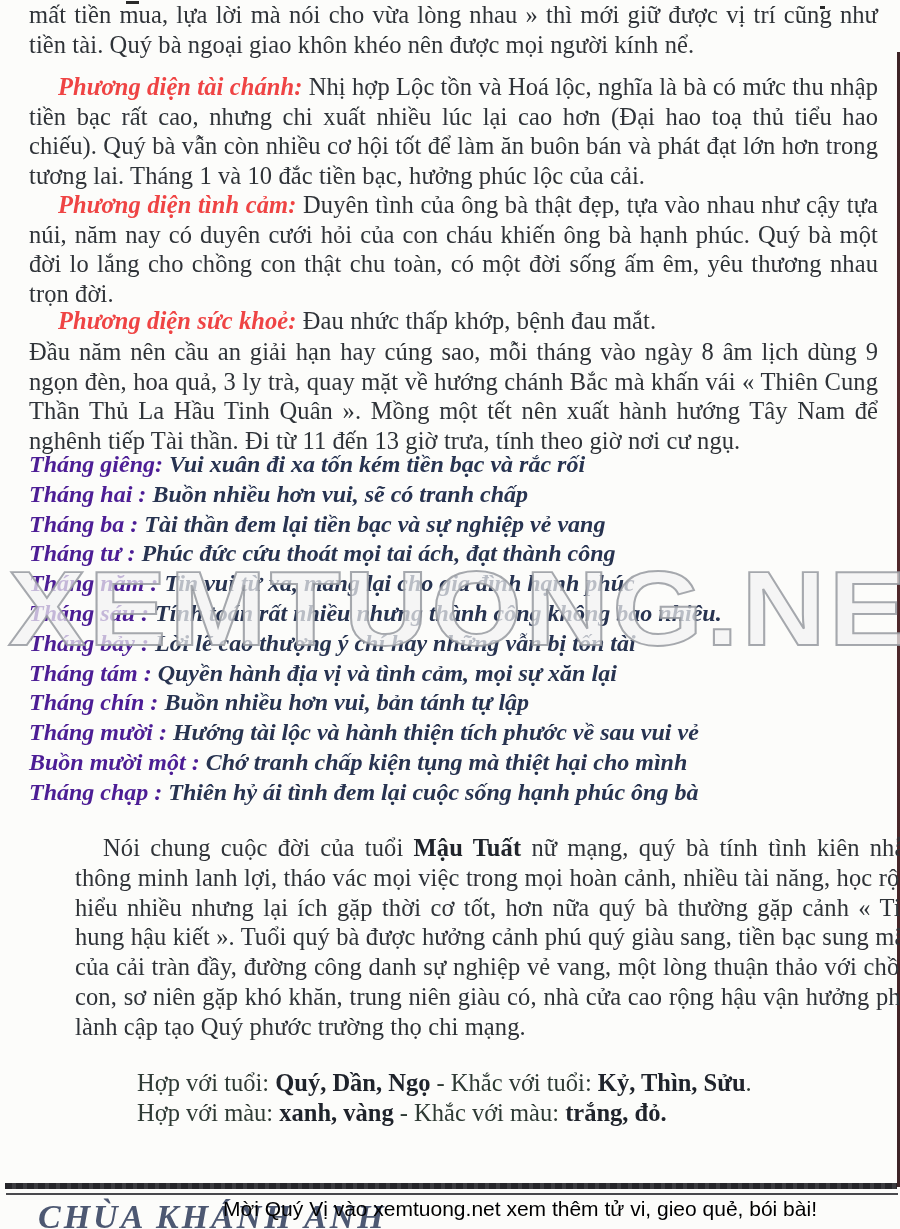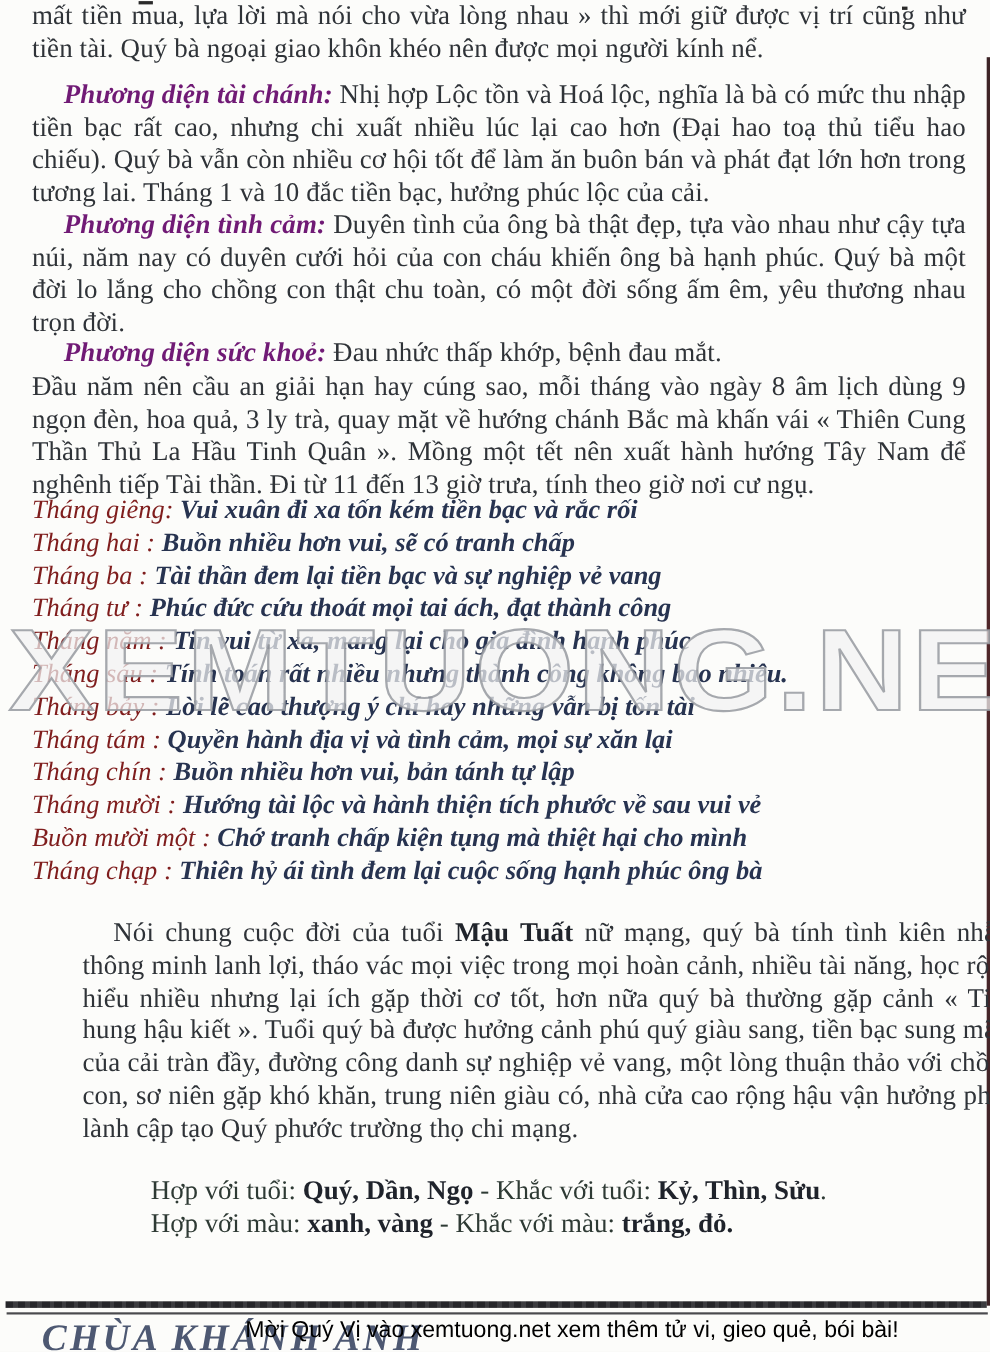--- a/index.html
+++ b/index.html
@@ -13,25 +13,25 @@
     color:#2f3338;
   }
   .block{position:absolute;left:29px;width:849px;}
   .body-text{
     font-size:24.5px;line-height:29.6px;
     text-align:justify;color:#2f3338;
     letter-spacing:0.1px;
   }
   .indent{text-indent:29px;}
   .heading{
-    font-weight:bold;font-style:italic;color:#701a75;
+    font-weight:bold;font-style:italic;color:#ef4444;
   }
   .months{font-size:24px;line-height:29.8px;}
   .month-line{white-space:nowrap;}
-  .month-label{font-weight:normal;font-style:italic;color:#7f1d1d;}
+  .month-label{font-weight:bold;font-style:italic;color:#4c1d95;}
   .month-text{font-weight:bold;font-style:italic;color:#273350;}
   .bold-dark{font-weight:bold;color:#20242b;}
   .compat{
     position:absolute;left:137px;top:1068px;
     font-size:24.5px;line-height:30px;color:#2e3a34;
   }
   .compat .bold-dark{color:#1f232b;}
   #watermark{
     position:absolute;left:8px;top:556px;width:888px;height:120px;
     font-family:"Liberation Sans", sans-serif;

